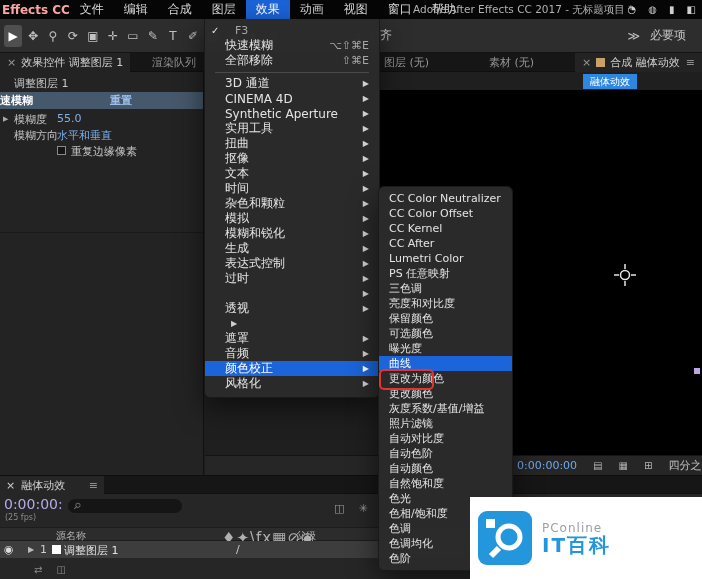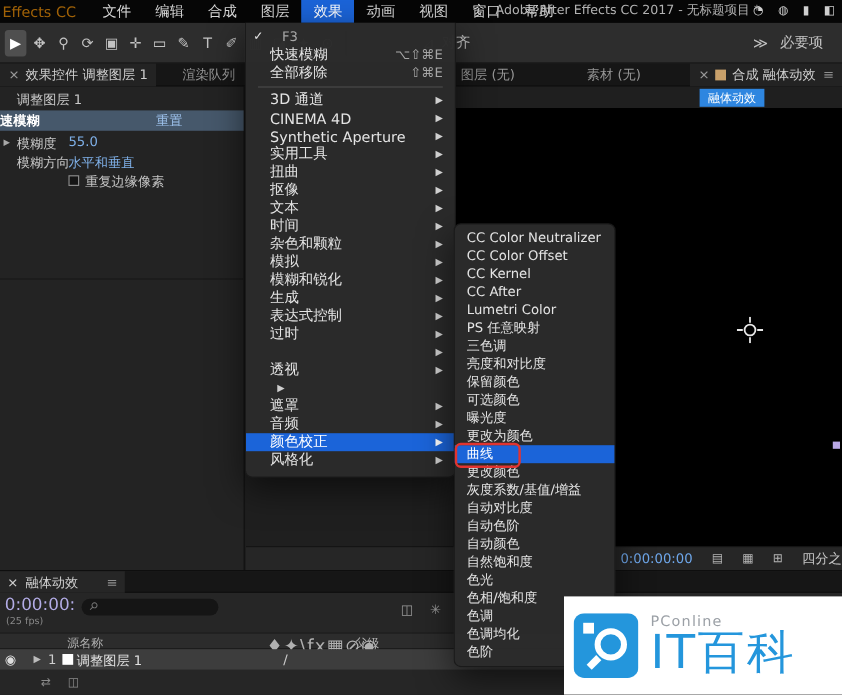--- a/index.html
+++ b/index.html
@@ -1,21 +1,21 @@
 <!DOCTYPE html>
 <html><head>
 <meta charset="utf-8">
 <style>
   *{box-sizing:border-box;margin:0;padding:0}
   body{background:#444;font-family:"DejaVu Sans","Liberation Sans",sans-serif}
   .stage{position:relative;width:702px;height:579px;background:#1e1e1e;overflow:hidden;font-family:"DejaVu Sans","Liberation Sans",sans-serif}
 
   
   .menubar{position:absolute;top:0;left:0;right:0;height:19px;background:#060606;display:flex;align-items:center;color:#d8d8d8;font-size:12px;z-index:30}
-  .app-name{font-weight:normal;color:#a16207;margin:0 12px 0 2px;white-space:nowrap}
+  .app-name{font-weight:bold;color:#fca5a5;margin:0 0 0 2px;white-space:nowrap}
   .mb-item{padding:0 10px;height:19px;line-height:19px;white-space:nowrap}
   .mb-item.active{background:#1b64d9;color:#fff}
   .window-title{position:absolute;left:413px;top:0;height:19px;line-height:19px;font-size:10.5px;color:#b2b2b2;white-space:nowrap}
   .status-icons{position:absolute;right:6px;top:0;height:19px;display:flex;gap:12px;align-items:center;font-size:10px;color:#cfcfcf}
 
   
   .toolbar{position:absolute;top:19px;left:0;right:0;height:34px;background:#2d2d2d;border-bottom:1px solid #141414;display:flex;align-items:center;padding-left:4px;gap:2px;z-index:3}
   .tool{width:18px;height:22px;display:flex;align-items:center;justify-content:center;color:#c2c2c2;font-size:12px;border-radius:3px}
   .tool.active{background:#4f4f4f;color:#fff}
   .tb-sep{width:1px;height:20px;background:#1c1c1c;margin:0 4px}
@@ -29,21 +29,21 @@
   .tab-plain{position:absolute;top:0;height:19px;line-height:19px;white-space:nowrap}
   .comp-tab{left:575px;right:0}
   .folder-sq{width:9px;height:9px;background:#c8a06a;display:inline-block}
   .panel-menu{margin-left:auto;color:#8f8f8f}
 
   
   .panel-left{position:absolute;top:72px;left:0;width:204px;height:403px;background:#232323;border-right:1px solid #111;z-index:2}
   .ec-layer{position:absolute;top:4px;left:14px;font-size:11px;color:#c9c9c9}
   .fx-row{position:absolute;top:20px;left:0;right:0;height:17px;background:#46586b;color:#fff;font-weight:bold;font-size:11px;display:flex;align-items:center;overflow:hidden}
   .fx-name{margin-left:-11px;white-space:nowrap}
-  .reset{position:absolute;left:130px;font-weight:normal;color:#9cc0ea}
+  .reset{position:absolute;left:110px;font-weight:bold;color:#9cc0ea}
   .prow{position:absolute;left:0;right:0;height:15px;font-size:11px;color:#c6c6c6}
   .prow .twirl{position:absolute;left:3px;top:3px;font-size:7px;color:#a8a8a8}
   .plabel{position:absolute;left:14px;white-space:nowrap}
   .plabel.cbl{left:71px}
   .pval{position:absolute;left:57px;color:#7fb0e8;white-space:nowrap}
   .cb{position:absolute;left:57px;top:2px;width:9px;height:9px;border:1px solid #8a8a8a;background:#151515}
   .pl-divider{position:absolute;top:160px;left:0;right:0;border-top:1px solid #191919}
 
   
   .panel-viewer{position:absolute;top:72px;left:205px;right:0;height:403px;background:#1f1f1f;z-index:1}
@@ -89,21 +89,21 @@
   .msep{height:8px;position:relative}
   .msep::after{content:"";position:absolute;left:10px;right:10px;top:4px;border-top:1px solid #4a4a4a}
   .submenu{position:absolute;left:378px;top:186px;width:135px;background:rgba(43,43,43,0.98);border:1px solid #1a1a1a;border-radius:6px;box-shadow:0 10px 28px rgba(0,0,0,.55);padding:4px 0;z-index:41}
   .smi{height:15px;line-height:15px;padding:0 6px 0 10px;font-size:11px;color:#e4e4e4;white-space:nowrap;overflow:hidden}
   .smi.hl{background:#1b64d9;color:#fff}
 
   
   .redbox{position:absolute;left:379px;top:369px;width:55px;height:21px;border:2px solid #e23430;border-radius:5px;z-index:45;pointer-events:none}
   .watermark{position:absolute;left:470px;top:497px;right:0;bottom:0;background:#fff;z-index:60;display:flex;align-items:center;gap:10px;padding-left:8px}
   .wm-brand{font-size:12px;color:#9ba0a6;letter-spacing:1px}
-  .wm-title{font-size:39px;font-weight:normal;color:#2496dc;letter-spacing:2px;line-height:1.05}
+  .wm-title{font-size:20px;font-weight:bold;color:#2496dc;letter-spacing:2px;line-height:1.05}
 </style>
 </head>
 <body>
 
 <div class="stage">
 
   <div class="menubar">
     <span class="app-name">Effects CC</span>
     <span class="mb-item">文件</span>
     <span class="mb-item">编辑</span>
@@ -351,24 +351,25 @@
     <div class="smi">CC Color Offset</div>
     <div class="smi">CC Kernel</div>
     <div class="smi">CC After</div>
     <div class="smi">Lumetri Color</div>
     <div class="smi">PS 任意映射</div>
     <div class="smi">三色调</div>
     <div class="smi">亮度和对比度</div>
     <div class="smi">保留颜色</div>
     <div class="smi">可选颜色</div>
     <div class="smi">曝光度</div>
+    <div class="smi hl">曲线</div>
     <div class="smi">更改为颜色</div>
-    <div class="smi hl">曲线</div>
     <div class="smi">更改颜色</div>
     <div class="smi">灰度系数/基值/增益</div>
+    <div class="smi">照片滤镜</div>
     <div class="smi">自动对比度</div>
     <div class="smi">自动色阶</div>
     <div class="smi">自动颜色</div>
     <div class="smi">自然饱和度</div>
     <div class="smi">色光</div>
     <div class="smi">色相/饱和度</div>
     <div class="smi">色调</div>
     <div class="smi">色调均化</div>
     <div class="smi">色阶</div>
   </div>

